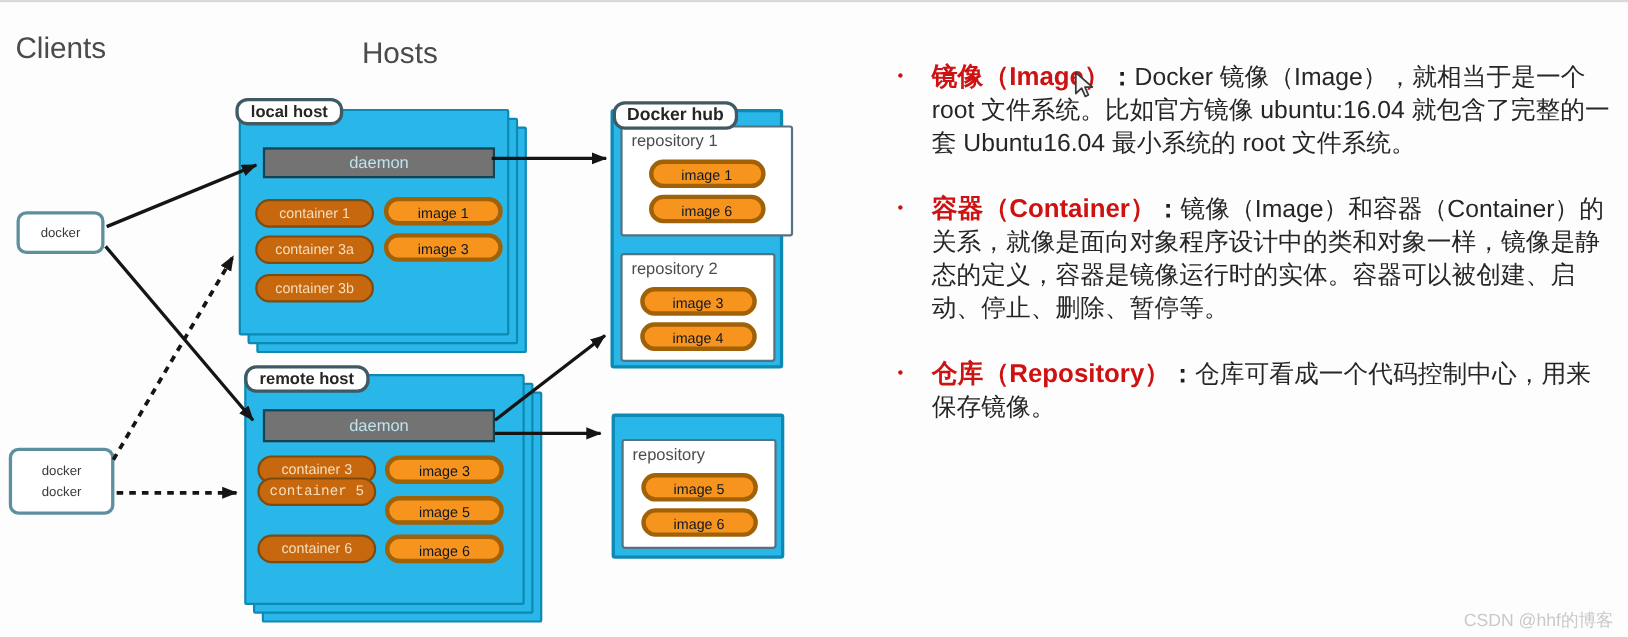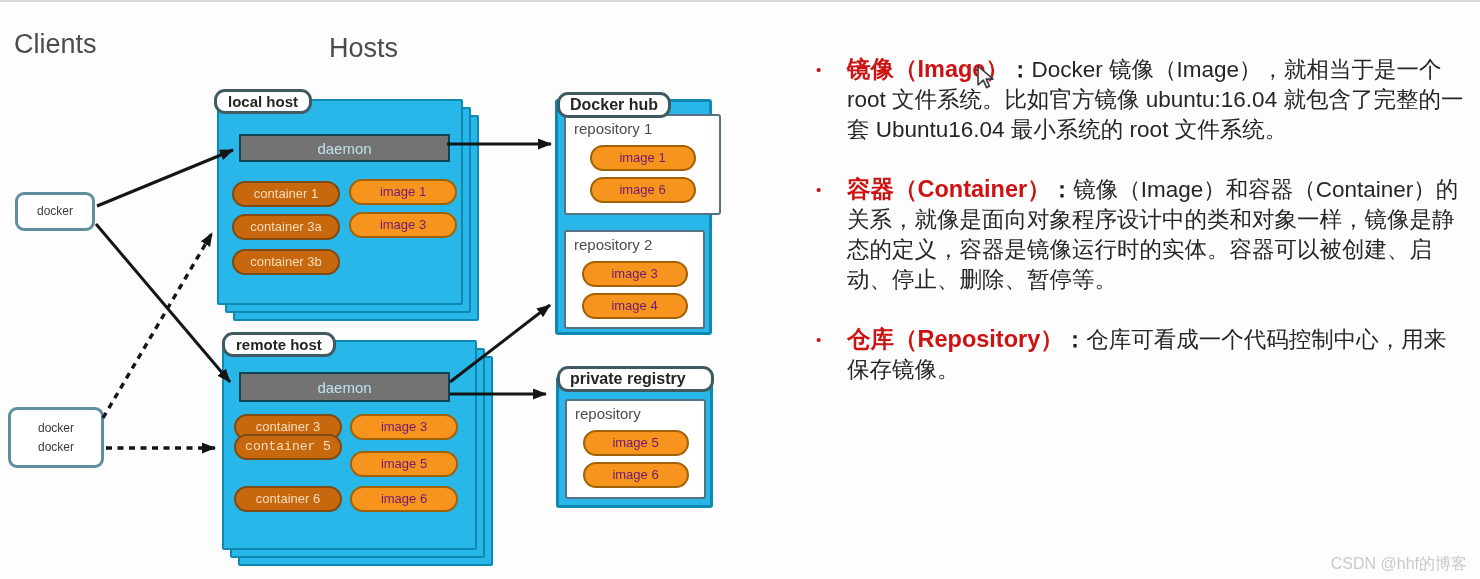--- a/index.html
+++ b/index.html
@@ -25,21 +25,21 @@
   }
   .daemon{
     position:absolute;background:#737373;border:2px solid #0d4557;color:#bfe2ec;
     text-align:center;font-size:15px;line-height:25px;box-sizing:border-box;z-index:4;
   }
   .pill{
     border-radius:13px;font-size:13px;text-align:center;line-height:22px;height:26px;
     box-sizing:border-box;white-space:nowrap;
   }
   .pill.container{background:#c7680f;border:2px solid#7d4a12;color:#f6debd;width:108px;position:absolute;}
-  .pill.image{background:#f7941d;border:2px solid #a16207;color:#701a75;width:108px;position:absolute;}
+  .pill.image{background:#f7941d;border:4px solid #a16207;color:#0f172a;width:108px;position:absolute;}
   
   .registry{position:absolute;background:#29b6e8;border:3px solid #0d89b2;border-radius:3px;box-sizing:border-box;}
   .reg-label{
     position:absolute;background:#fff;border:3px solid #3f5a63;border-radius:11px;
     padding:1px 10px;font-size:16px;font-weight:bold;color:#252525;z-index:6;white-space:nowrap;box-sizing:border-box;
   }
   .repo-panel{position:absolute;background:#fff;border:2px solid #557282;border-radius:3px;box-sizing:border-box;}
   .repo-name{font-size:15px;color:#4c4c4c;padding:4px 0 2px 8px;}
   .repo-panel .pill{position:relative;display:block;margin:6px auto 0 auto;width:106px;}
   .repo-panel .pill:first-of-type{margin-top:4px;}
@@ -123,21 +123,20 @@
       <div class="pill image">image 6</div>
     </div>
     <div class="repo-panel" style="left:6px;top:128px;width:141px;height:99px;">
       <div class="repo-name">repository 2</div>
       <div class="pill image">image 3</div>
       <div class="pill image">image 4</div>
     </div>
   </div>
 
   <div class="registry" style="left:556px;top:374px;width:157px;height:132px;">
-    <div class="reg-label" style="left:-2px;top:-13px;width:157px;">private registry</div>
     <div class="repo-panel" style="left:6px;top:20px;width:141px;height:100px;">
       <div class="repo-name">repository</div>
       <div class="pill image">image 5</div>
       <div class="pill image">image 6</div>
     </div>
   </div>
 
   <div class="notes">
     <div class="note">
       <div class="note-bullet">•</div>

